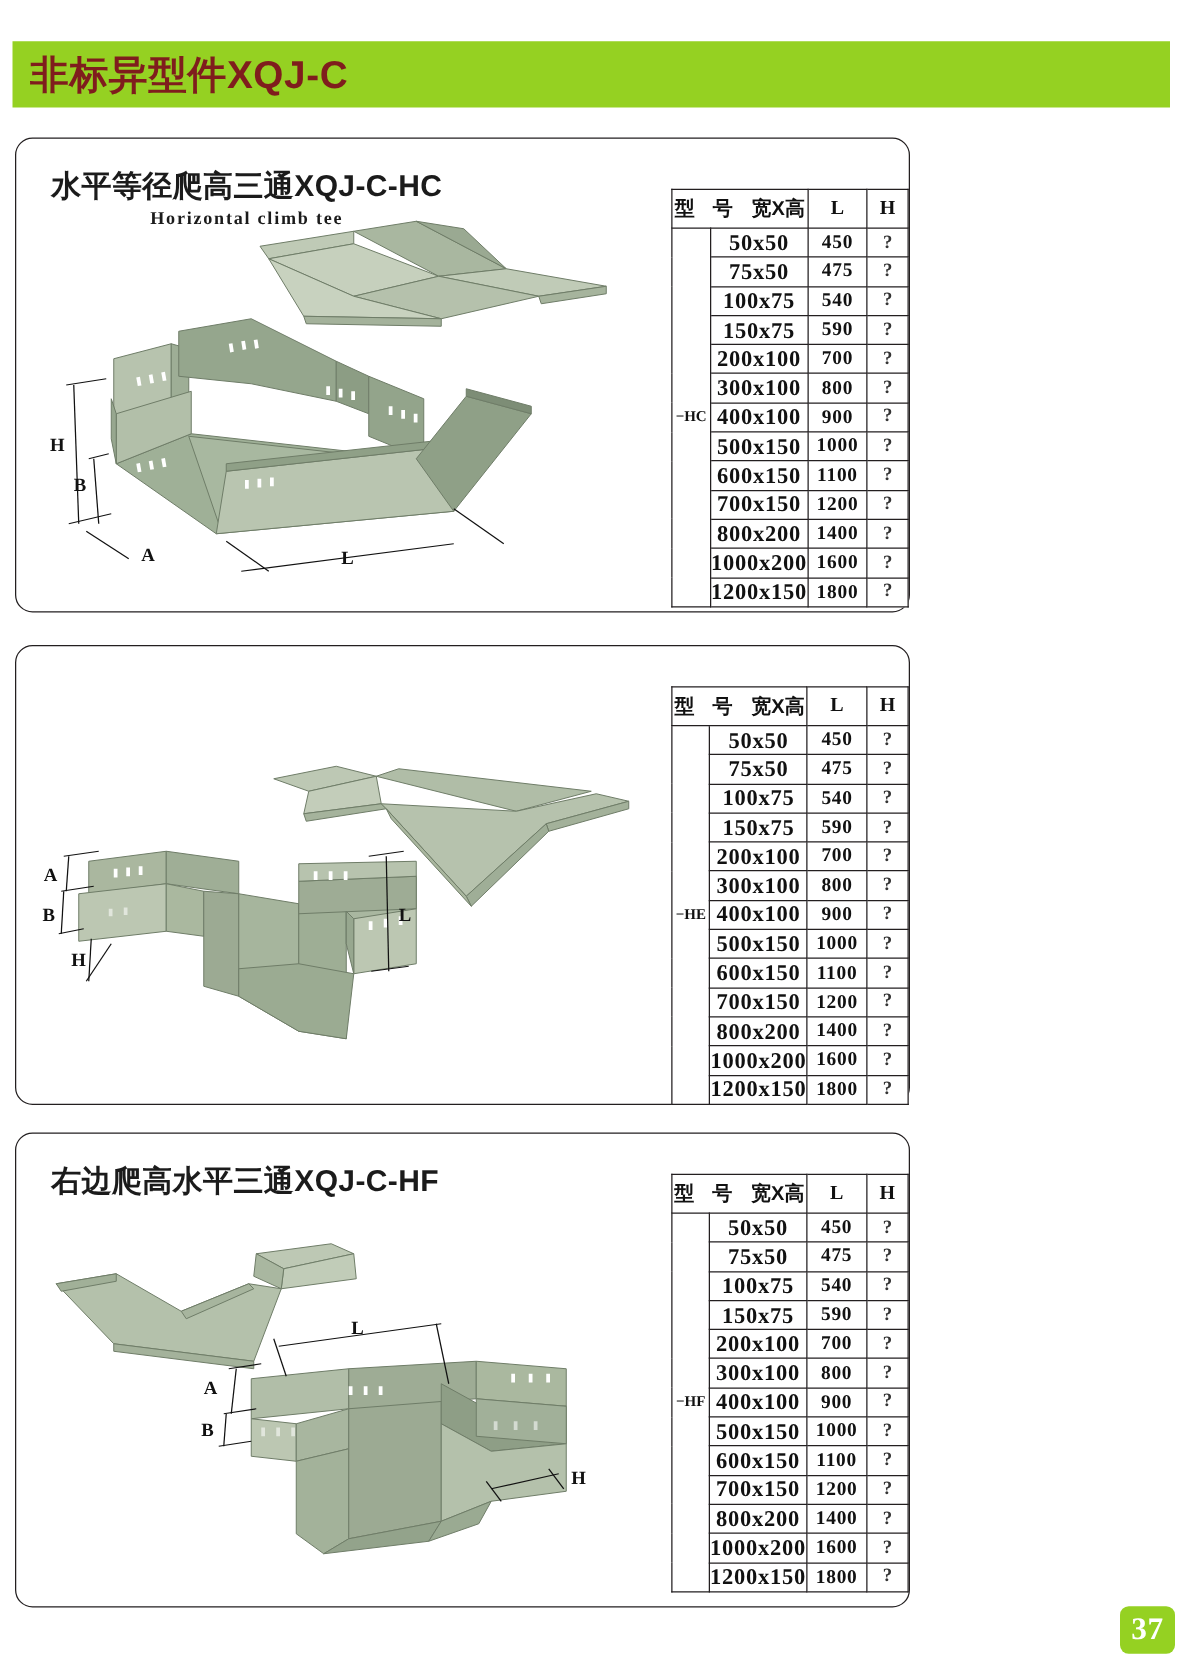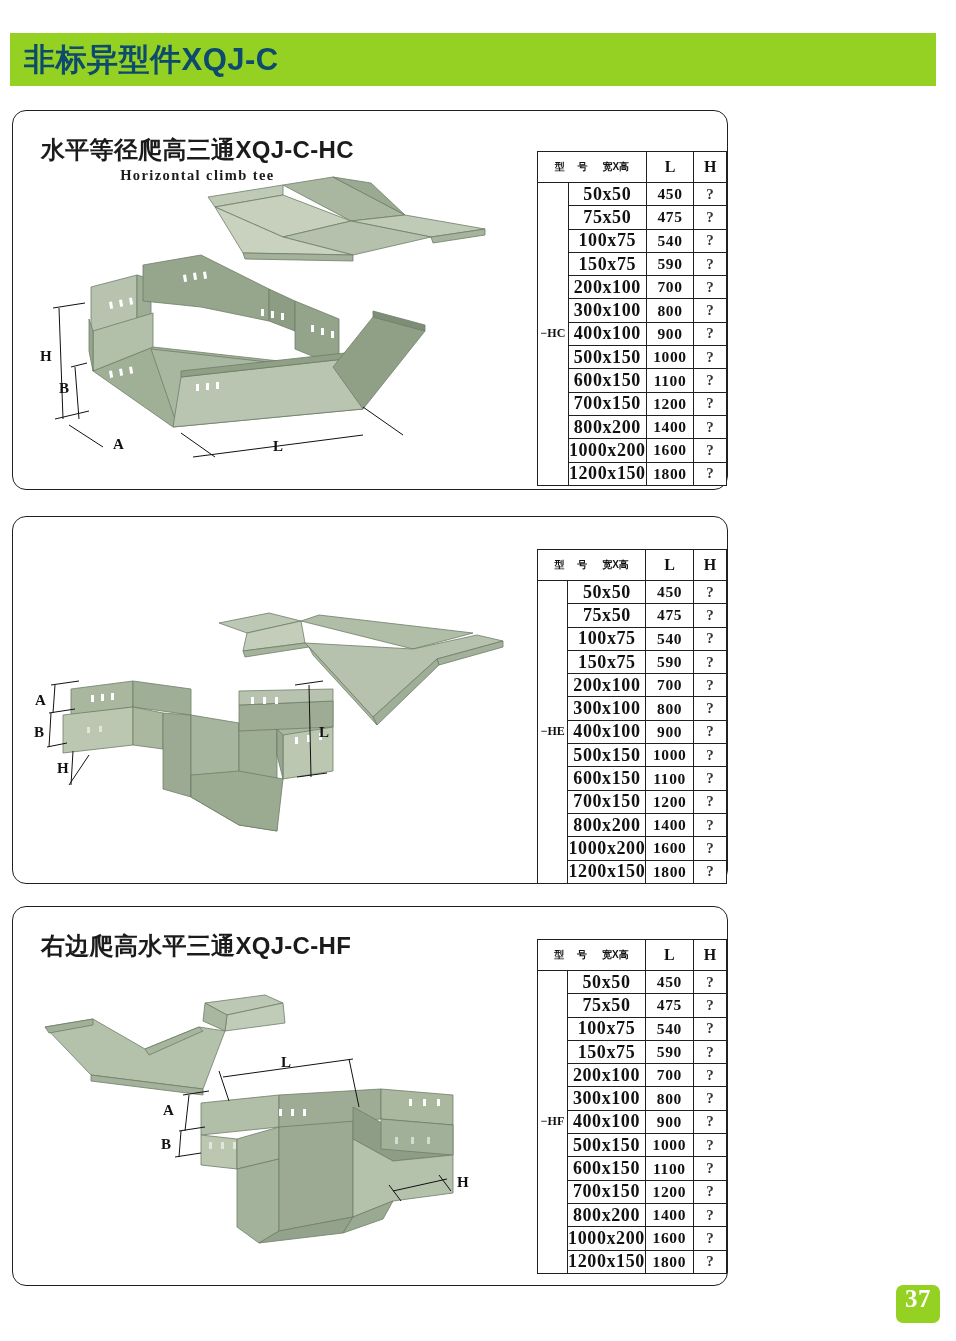--- a/index.html
+++ b/index.html
@@ -22,21 +22,21 @@
     top: 33px;
     width: 926px;
     height: 53px;
     background: #95d122;
   }
   #page-banner .banner-title {
     position: absolute;
     left: 14px;
     top: 50%;
     transform: translateY(-50%);
-    color: #0c4a6e;
+    color: #7f1d1d;
     font-size: 31px;
     font-weight: bold;
     letter-spacing: 0.5px;
     white-space: nowrap;
     font-family: "Liberation Sans", sans-serif;
   }
 
   
   .section-card {
     position: absolute;
@@ -99,21 +99,21 @@
   }
   table.spec-table td, table.spec-table th {
     border: 1px solid #231f20;
     text-align: center;
     font-weight: bold;
     color: #111;
     padding: 0;
   }
   table.spec-table th.th-model {
     font-family: "Liberation Sans", sans-serif;
-    font-size: 10px;
+    font-size: 16px;
     height: 30px;
     width: 146px;
     letter-spacing: 0px;
     font-weight: bold;
     margin-top: 12px;
   }
   table.spec-table th.th-model .cn-lbl {
     letter-spacing: 5px;
     padding-right: 10px;
   }
@@ -154,21 +154,21 @@
     bottom: 18px;
     width: 44px;
     height: 38px;
     background: #95d122;
     border-radius: 7px;
     color: #ffffff;
     font-family: "Liberation Serif", serif;
     font-size: 25px;
     font-weight: bold;
     display: flex;
-    align-items: flex-start;
+    align-items: center;
     justify-content: center;
     letter-spacing: 0.5px;
   }
 
   .dim-label {
     font-family: "Liberation Serif", serif;
     font-weight: bold;
     font-size: 15px;
     fill: #111;
   }

